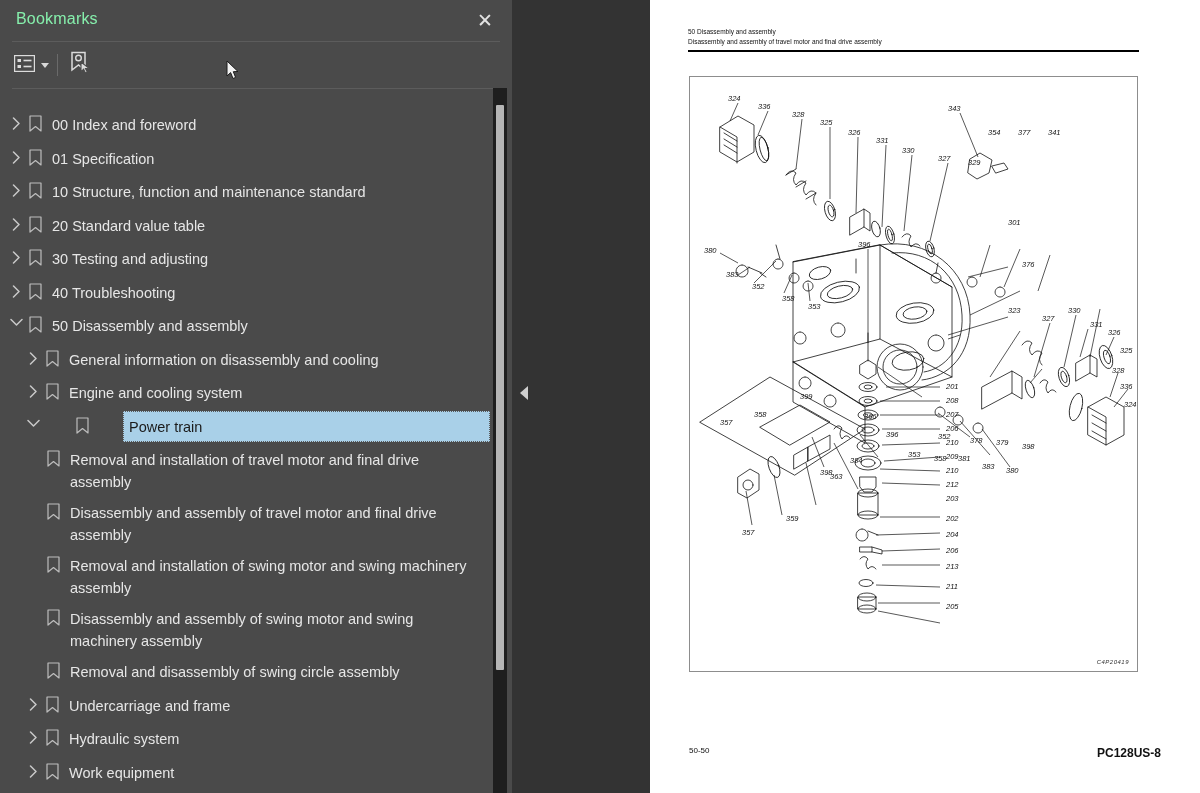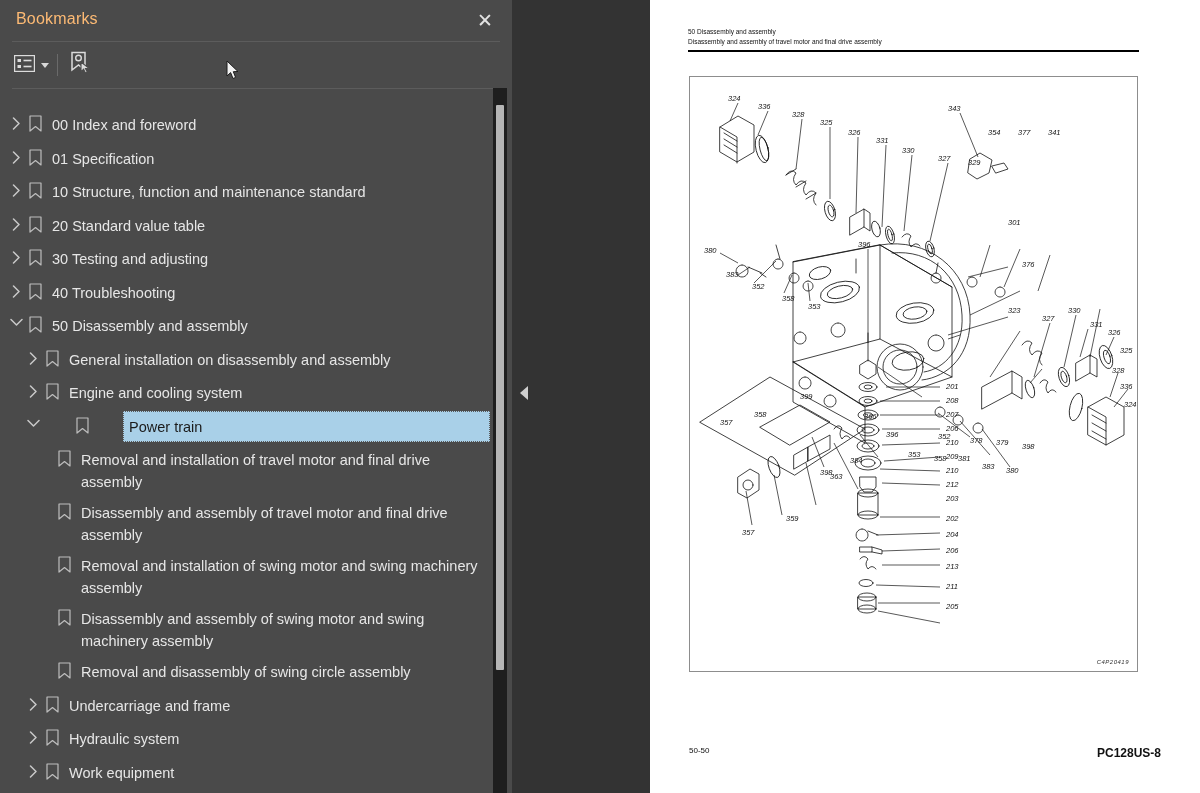--- a/index.html
+++ b/index.html
@@ -15,21 +15,21 @@
   .bm-panel{
     position:absolute;left:0;top:0;width:512px;height:793px;
     background:#4a4a4a;
     box-sizing:border-box;
   }
   .bm-header{
     position:relative;height:41px;
   }
   .bm-title{
     position:absolute;left:16px;top:10px;
-    font-size:16px;color:#fdba74;letter-spacing:.2px;
+    font-size:16px;color:#86efac;letter-spacing:.2px;
   }
   .bm-close{
     position:absolute;right:14px;top:8px;width:26px;height:26px;
     color:#e3e3e3;font-size:19px;line-height:26px;text-align:center;cursor:pointer;
   }
   .bm-sep{
     position:absolute;left:12px;right:12px;top:41px;height:1px;background:#5c5c5c;
   }
   .bm-toolbar{
     position:absolute;left:0;top:42px;height:45px;width:512px;
@@ -62,21 +62,21 @@
   }
   .node .bmk{
     width:22px;flex:0 0 22px;margin-top:6px;display:flex;justify-content:center;
   }
   .node .lbl{
     font-size:14.5px;color:#e6e6e6;line-height:22px;padding-top:5px;padding-bottom:4px;
     padding-left:6px;padding-right:8px;
   }
   .lvl0{padding-left:8px;}
   .lvl1{padding-left:25px;}
-  .lvl2{padding-left:53px;}
+  .lvl2{padding-left:42px;}
   .lvl2 .twisty{width:0;flex:0 0 0;}
   .node.selected .lbl{
     background:#a9d0e8;color:#1b1b1b;outline:1px dotted #5a5a5a;outline-offset:-1px;
     flex:1;margin-right:0;
   }
   .node.selected{background:transparent;gap:30px;}
   .node.selected .lbl{display:block;}
 
   
   .sb-track{position:absolute;left:493px;top:88px;width:14px;height:705px;background:#1e1e1e;}
@@ -252,21 +252,21 @@
           <div class="twisty">
             <svg width="9" height="13" viewBox="0 0 9 13">
               <path d="M1.5 1 L7 6.5 L1.5 12" fill="none" stroke="#c9c9c9" stroke-width="1.5" stroke-linecap="round" stroke-linejoin="round"></path>
             </svg>
           </div>
           <div class="bmk">
             <svg width="13" height="17" viewBox="0 0 13 17">
               <path d="M1 1 H12 V16 L6.5 11.5 L1 16 Z" fill="none" stroke="#bdbdbd" stroke-width="1.2" stroke-linejoin="round"></path>
             </svg>
           </div>
-          <div class="lbl">General installation on disassembly and assembly</div>
+          <div class="lbl">General information on disassembly and cooling</div>
         </div>
         <div class="node lvl1">
           <div class="twisty">
             <svg width="9" height="13" viewBox="0 0 9 13">
               <path d="M1.5 1 L7 6.5 L1.5 12" fill="none" stroke="#c9c9c9" stroke-width="1.5" stroke-linecap="round" stroke-linejoin="round"></path>
             </svg>
           </div>
           <div class="bmk">
             <svg width="13" height="17" viewBox="0 0 13 17">
               <path d="M1 1 H12 V16 L6.5 11.5 L1 16 Z" fill="none" stroke="#bdbdbd" stroke-width="1.2" stroke-linejoin="round"></path>

